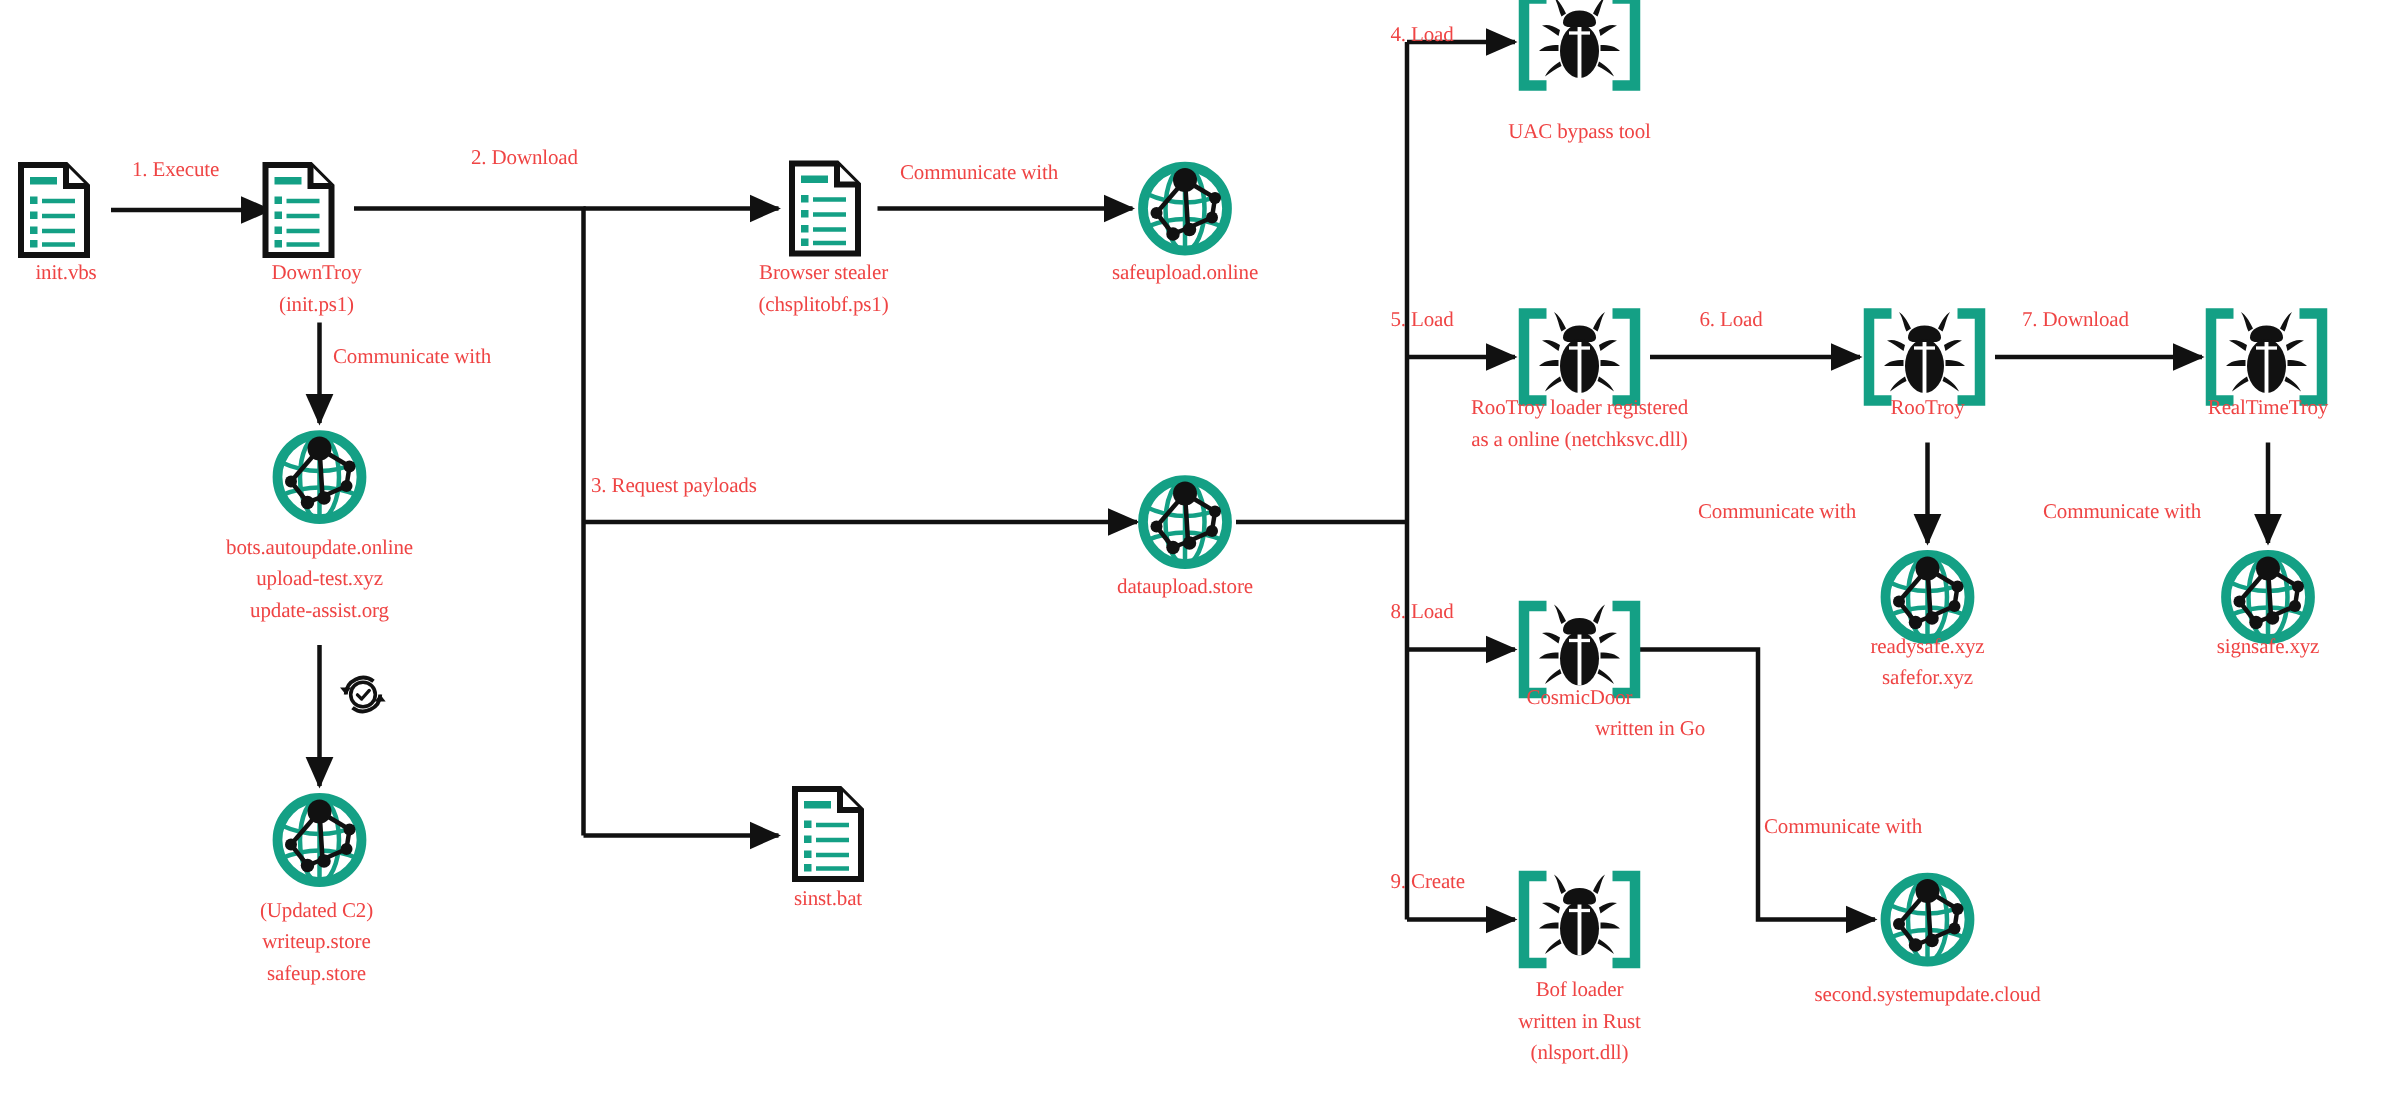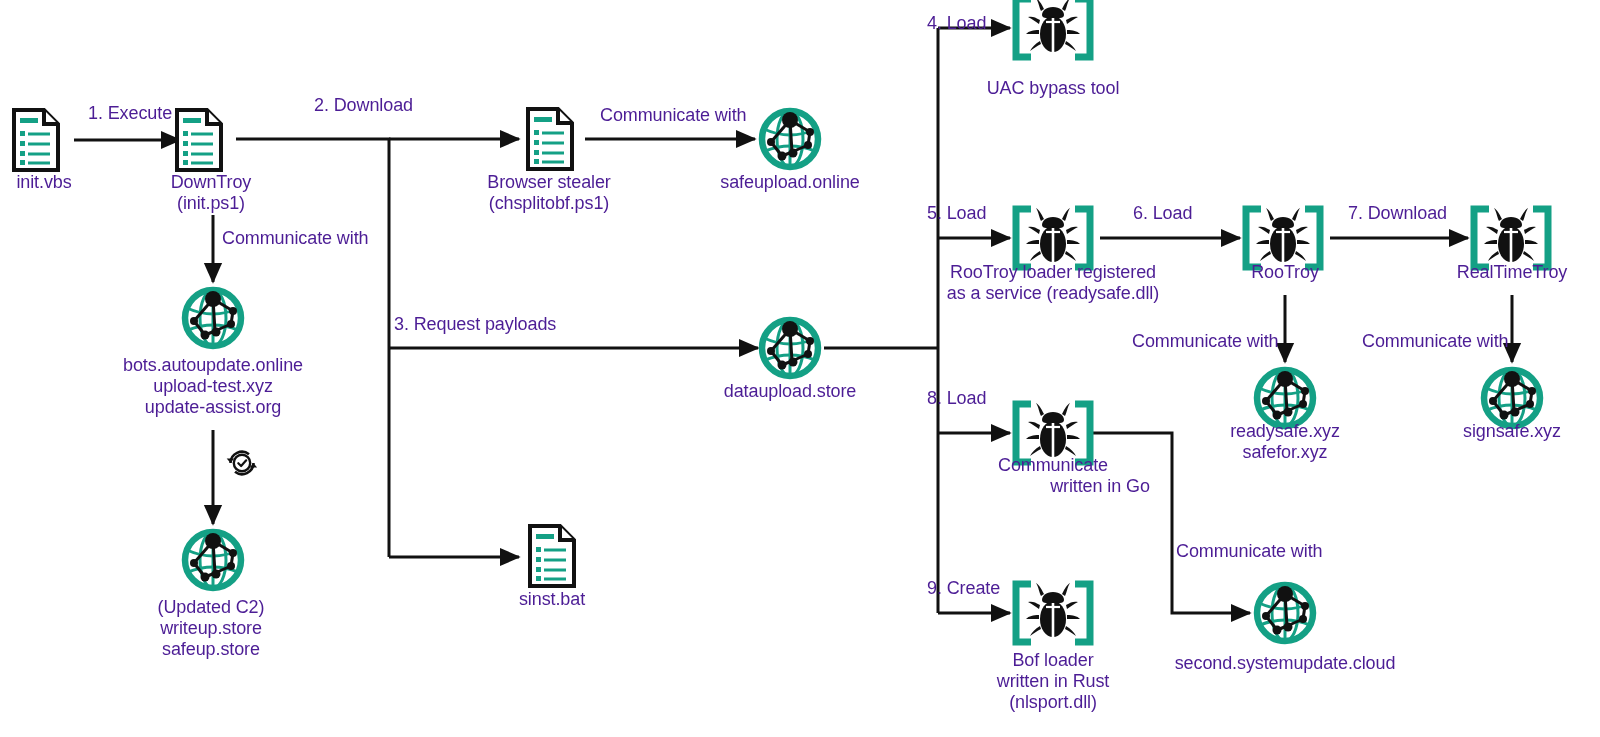--- a/index.html
+++ b/index.html
@@ -4,24 +4,24 @@
 <style>
   html,body{margin:0;padding:0;background:#ffffff;}
   body{
     width:1600px;height:737px;position:relative;overflow:hidden;
     font-family:"Liberation Sans","DejaVu Sans",sans-serif;
     color:#111111;
   }
   #canvas{position:absolute;left:0;top:0;width:1600px;height:737px;}
   .lbl{
     position:absolute;
-    font-family:Liberation Sans, sans-serif;
-    font-size:18px;
+    font-family:Liberation Serif, serif;
+    font-size:14px;
     line-height:21px;
-    color:#4c1d95;
+    color:#ef4444;
     white-space:nowrap;
     text-align:center;
     letter-spacing:-0.1px;
   }
   .lbl.edge{ text-align:left; }
   .node-label{ transform:translateX(-50%); }
 </style>
 </head>
 <body>
 
@@ -175,21 +175,21 @@
 
 <div class="lbl edge" style="left:88px;  top:103px;">1. Execute</div>
 <div class="lbl edge" style="left:314px; top:95px;">2. Download</div>
 <div class="lbl edge" style="left:222px; top:228px;">Communicate with</div>
 <div class="lbl edge" style="left:600px; top:105px;">Communicate with</div>
 <div class="lbl edge" style="left:394px; top:314px;">3. Request payloads</div>
 <div class="lbl edge" style="left:927px; top:13px;">4. Load</div>
 <div class="lbl edge" style="left:927px; top:203px;">5. Load</div>
 <div class="lbl edge" style="left:1133px;top:203px;">6. Load</div>
 <div class="lbl edge" style="left:1348px;top:203px;">7. Download</div>
-<div class="lbl edge" style="left:927px; top:388px;">8. Load</div>
+<div class="lbl edge" style="left:927px; top:398px;">8. Load</div>
 <div class="lbl edge" style="left:927px; top:578px;">9. Create</div>
 <div class="lbl edge" style="left:1132px;top:331px;">Communicate with</div>
 <div class="lbl edge" style="left:1362px;top:331px;">Communicate with</div>
 <div class="lbl edge" style="left:1176px;top:541px;">Communicate with</div>
 
 <div class="lbl node-label" style="left:44px;  top:172px;">init.vbs</div>
 
 <div class="lbl node-label" style="left:211px; top:172px;">DownTroy</div>
 <div class="lbl node-label" style="left:211px; top:193px;">(init.ps1)</div>
 
@@ -206,30 +206,30 @@
 <div class="lbl node-label" style="left:211px; top:618px;">writeup.store</div>
 <div class="lbl node-label" style="left:211px; top:639px;">safeup.store</div>
 
 <div class="lbl node-label" style="left:552px; top:589px;">sinst.bat</div>
 
 <div class="lbl node-label" style="left:790px; top:381px;">dataupload.store</div>
 
 <div class="lbl node-label" style="left:1053px;top:78px;">UAC bypass tool</div>
 
 <div class="lbl node-label" style="left:1053px;top:262px;">RooTroy loader registered</div>
-<div class="lbl node-label" style="left:1053px;top:283px;">as a service (readysafe.dll)</div>
+<div class="lbl node-label" style="left:1053px;top:283px;">as a online (netchksvc.dll)</div>
 
 <div class="lbl node-label" style="left:1285px;top:262px;text-align:center;">RooTroy</div>
 <div class="lbl node-label" style="left:1512px;top:262px;">RealTimeTroy</div>
 
 <div class="lbl node-label" style="left:1285px;top:421px;">readysafe.xyz</div>
 <div class="lbl node-label" style="left:1285px;top:442px;">safefor.xyz</div>
 
 <div class="lbl node-label" style="left:1512px;top:421px;">signsafe.xyz</div>
 
-<div class="lbl node-label" style="left:1053px;top:455px;">Communicate</div>
+<div class="lbl node-label" style="left:1053px;top:455px;">CosmicDoor</div>
 <div class="lbl node-label" style="left:1053px;top:476px;margin-left:47px;">written in Go</div>
 
 <div class="lbl node-label" style="left:1053px;top:650px;">Bof loader</div>
 <div class="lbl node-label" style="left:1053px;top:671px;">written in Rust</div>
 <div class="lbl node-label" style="left:1053px;top:692px;">(nlsport.dll)</div>
 
 <div class="lbl node-label" style="left:1285px;top:653px;">second.systemupdate.cloud</div>
 
 </body></html>

